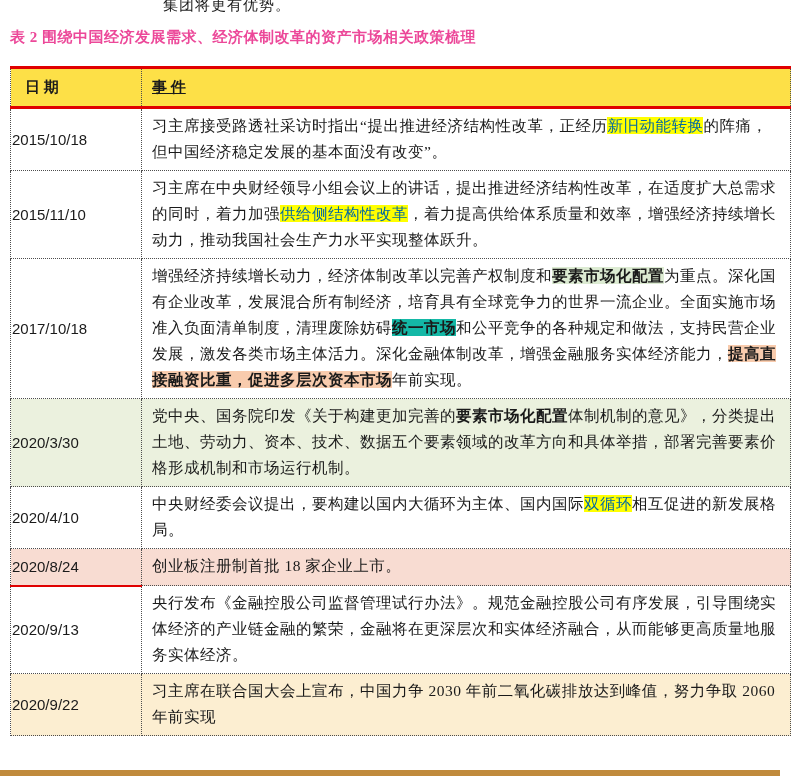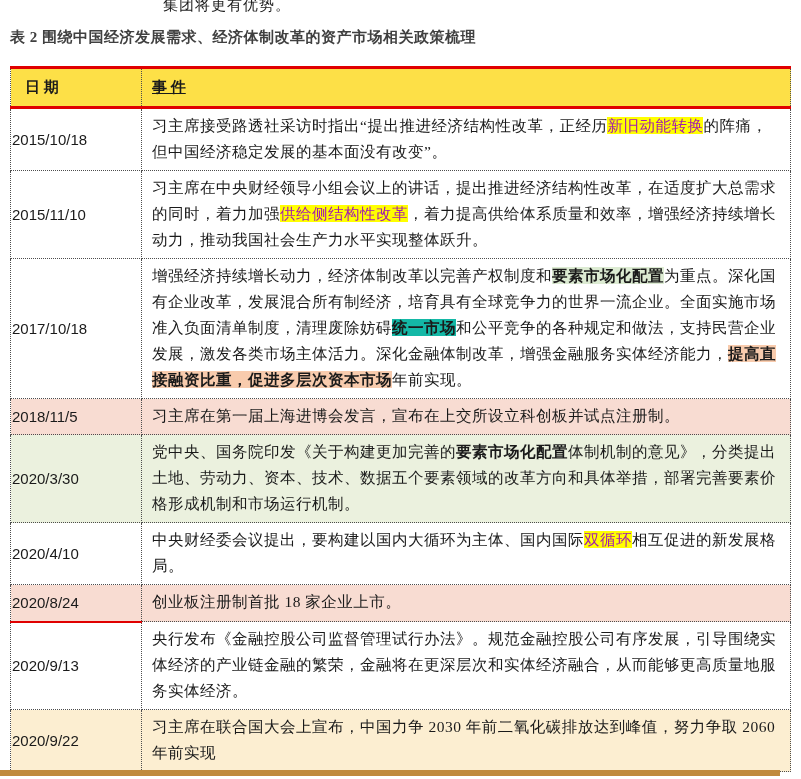--- a/index.html
+++ b/index.html
@@ -6,21 +6,21 @@
   body{
     width:801px;height:779px;position:relative;background:#ffffff;
     font-family:"Liberation Serif","DejaVu Serif",serif;
     color:#1a1a1a;overflow:hidden;
   }
   .top-text{
     position:absolute;top:-4px;left:163px;font-size:15px;letter-spacing:1px;
   }
   .table-title{
     position:absolute;top:28px;left:10px;font-size:15px;font-weight:bold;
-    color:#404040;letter-spacing:0.5px;
+    color:#ec4899;letter-spacing:0.5px;
   }
   .table-wrap{position:absolute;top:66px;left:10px;width:781px;}
   table{border-collapse:collapse;width:781px;table-layout:fixed;}
   th,td{border:1px dotted #4d4d4d;}
   thead th{
     background:#fde047;
     border-top:3px solid #e00000;
     border-bottom:3px solid #e00000;
     font-size:15px;font-weight:bold;text-align:left;height:35px;
   }
@@ -32,21 +32,21 @@
   }
   td.date-cell.red-bottom{border-bottom:2px solid #e00000;}
   td.event-cell{
     padding:4px 10px 5px 10px;font-size:15.5px;line-height:26px;
     vertical-align:top;letter-spacing:0.5px;
   }
   .row-white{background:#ffffff;}
   .row-salmon{background:#f8dcd2;}
   .row-green{background:#ebf1de;}
   .row-cream{background:#fceed1;}
-  .seg-ylw-red{background:#ffff00;color:#a21caf;}
+  .seg-ylw-red{background:#ffff00;color:#0369a1;}
   .seg-grn-bold{background:#dcebd2;font-weight:bold;}
   .seg-blu-bold{background:#14b8a6;font-weight:bold;}
   .seg-sal-bold{background:#f8cbad;font-weight:bold;}
   .seg-bold{font-weight:bold;}
   .footer-bar{
     position:absolute;top:770px;left:0;width:780px;height:6px;background:#c08a3c;
   }
 </style>
 </head>
 <body>
@@ -69,24 +69,20 @@
           <td class="event-cell"><span>习主席接受路透社采访时指出“提出推进经济结构性改革，正经历</span><span class="seg-ylw-red">新旧动能转换</span><span>的阵痛，但中国经济稳定发展的基本面没有改变”。</span></td>
         </tr>
         <tr class="row-white" style="height: 76px;">
           <td class="date-cell">2015/11/10</td>
           <td class="event-cell"><span>习主席在中央财经领导小组会议上的讲话，提出推进经济结构性改革，在适度扩大总需求的同时，着力加强</span><span class="seg-ylw-red">供给侧结构性改革</span><span>，着力提高供给体系质量和效率，增强经济持续增长动力，推动我国社会生产力水平实现整体跃升。</span></td>
         </tr>
         <tr class="row-white" style="height: 129px;">
           <td class="date-cell">2017/10/18</td>
           <td class="event-cell"><span>增强经济持续增长动力，经济体制改革以完善产权制度和</span><span class="seg-grn-bold">要素市场化配置</span><span>为重点。深化国有企业改革，发展混合所有制经济，培育具有全球竞争力的世界一流企业。全面实施市场准入负面清单制度，清理废除妨碍</span><span class="seg-blu-bold">统一市场</span><span>和公平竞争的各种规定和做法，支持民营企业发展，激发各类市场主体活力。深化金融体制改革，增强金融服务实体经济能力，</span><span class="seg-sal-bold">提高直接融资比重，促进多层次资本市场</span><span>年前实现。</span></td>
         </tr>
-        <tr class="row-salmon" style="height: 33px;">
-          <td class="date-cell">2018/11/5</td>
-          <td class="event-cell"><span>习主席在第一届上海进博会发言，宣布在上交所设立科创板并试点注册制。</span></td>
-        </tr>
         <tr class="row-green" style="height: 88px;">
           <td class="date-cell">2020/3/30</td>
           <td class="event-cell"><span>党中央、国务院印发《关于构建更加完善的</span><span class="seg-bold">要素市场化配置</span><span>体制机制的意见》，分类提出土地、劳动力、资本、技术、数据五个要素领域的改革方向和具体举措，部署完善要素价格形成机制和市场运行机制。</span></td>
         </tr>
         <tr class="row-white" style="height: 57px;">
           <td class="date-cell">2020/4/10</td>
           <td class="event-cell"><span>中央财经委会议提出，要构建以国内大循环为主体、国内国际</span><span class="seg-ylw-red">双循环</span><span>相互促进的新发展格局。</span></td>
         </tr>
         <tr class="row-salmon" style="height: 37px;">
           <td class="date-cell red-bottom">2020/8/24</td>

